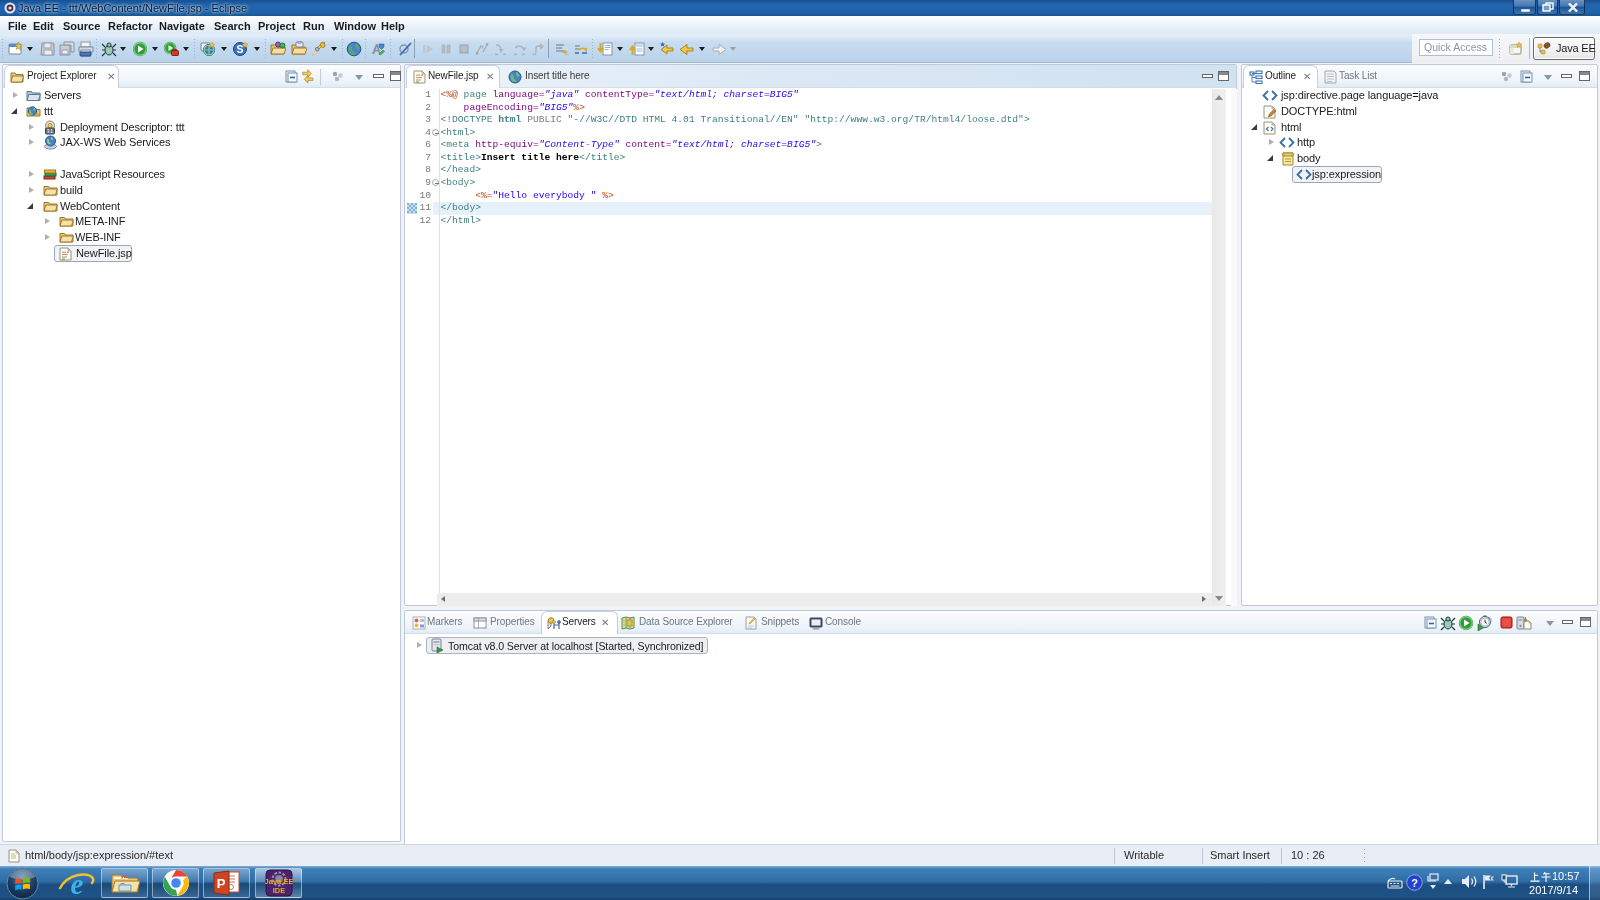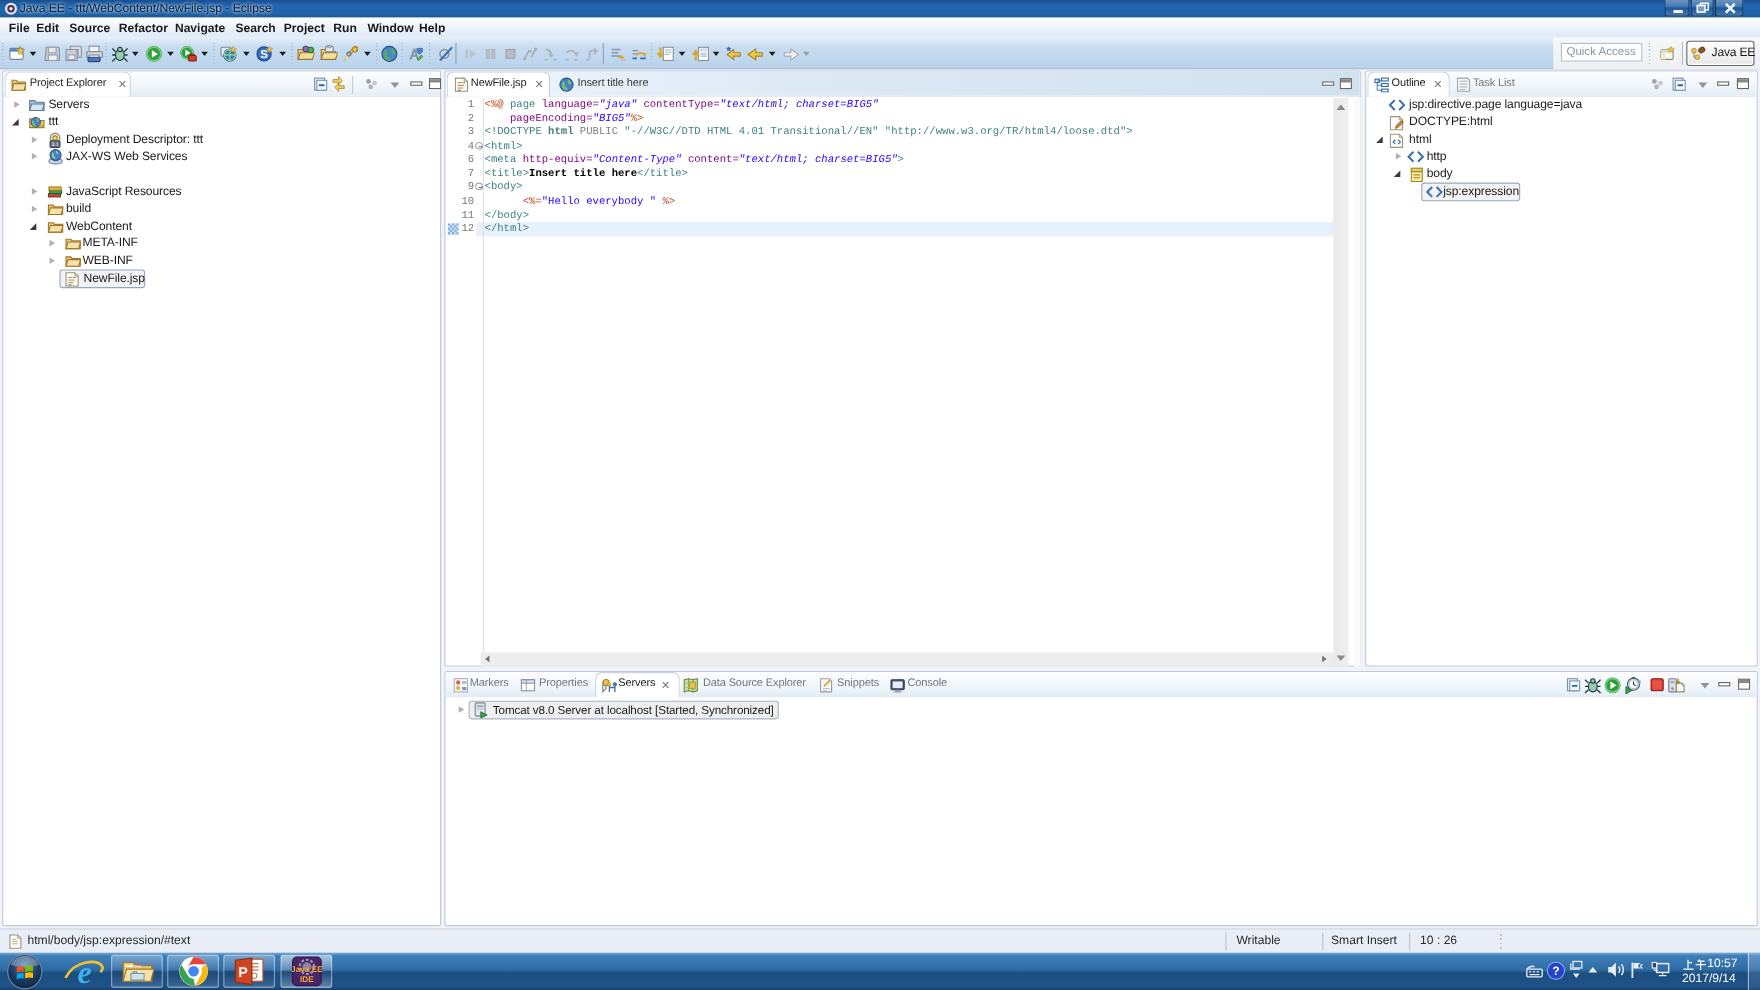--- a/index.html
+++ b/index.html
@@ -440,20 +440,21 @@
           <path d="M0 0 h2 v2 h-2z M4 0 h2 v2 h-2z M8 0 h2 v2 h-2z M2 2 h2 v2 h-2z M6 2 h2 v2 h-2z M0 4 h2 v2 h-2z M4 4 h2 v2 h-2z M8 4 h2 v2 h-2z M2 6 h2 v2 h-2z M6 6 h2 v2 h-2z M0 8 h2 v2 h-2z M4 8 h2 v2 h-2z M8 8 h2 v2 h-2z" fill="#7FAEE0"></path>
         </svg>
       <div style="position:absolute;left:33.5px;top:24px;width:1px;height:516px;background:#E0E0E0"></div>
       <div id="edcode" style="left:9px;top:24.2px;position:absolute">
 <div class="cl"><span class="num">1</span><span class="fold"></span><span class="jsp">&lt;%@</span> <span class="tag">page</span> <span class="attr">language=</span><span class="aval">"java"</span> <span class="attr">contentType=</span><span class="aval">"text/html; charset=BIG5"</span></div>
 <div class="cl"><span class="num">2</span><span class="fold"></span>    <span class="attr">pageEncoding=</span><span class="aval">"BIG5"</span><span class="jsp">%&gt;</span></div>
 <div class="cl"><span class="num">3</span><span class="fold"></span><span class="tag">&lt;!DOCTYPE <b class="tagb">html</b></span><span class="gray"> PUBLIC </span><span class="tag">"-//W3C//DTD HTML 4.01 Transitional//EN" "http://www.w3.org/TR/html4/loose.dtd"&gt;</span></div>
 <div class="cl"><span class="num">4</span><span class="fold"><i class="fm"></i></span><span class="tag">&lt;html&gt;</span></div>
 <div class="cl"><span class="num">6</span><span class="fold"></span><span class="tag">&lt;meta</span> <span class="attr">http-equiv=</span><span class="aval">"Content-Type"</span> <span class="attr">content=</span><span class="aval">"text/html; charset=BIG5"</span><span class="tag">&gt;</span></div>
 <div class="cl"><span class="num">7</span><span class="fold"></span><span class="tag">&lt;title&gt;</span><span class="bold">Insert title here</span><span class="tag">&lt;/title&gt;</span></div>
+<div class="cl"><span class="num">8</span><span class="fold"></span><span class="tag">&lt;/head&gt;</span></div>
 <div class="cl"><span class="num">9</span><span class="fold"><i class="fm"></i></span><span class="tag">&lt;body&gt;</span></div>
 <div class="cl"><span class="num">10</span><span class="fold"></span>      <span class="jsp">&lt;%=</span><span class="str">"Hello everybody "</span> <span class="jsp">%&gt;</span></div>
 <div class="cl"><span class="num">11</span><span class="fold"></span><span class="tag">&lt;/body&gt;</span></div>
 <div class="cl"><span class="num">12</span><span class="fold"></span><span class="tag">&lt;/html&gt;</span></div>
       </div>
 
       <div class="sbv" style="left:807px;top:24px;width:14px;height:517px;background:linear-gradient(90deg,#E9E9E9,#F0F0F0)"></div>
       <div style="position:absolute;left:826px;top:24px;width:6px;height:517px;background:#FAFAFA"></div>
       <div style="position:absolute;left:810px;top:30px;width:0;height:0;border-left:4px solid transparent;border-right:4px solid transparent;border-bottom:5px solid #8A8A8A"></div>
       <div style="position:absolute;left:810px;top:531px;width:0;height:0;border-left:4px solid transparent;border-right:4px solid transparent;border-top:5px solid #8A8A8A"></div>
@@ -534,21 +535,21 @@
       </div>
       <div class="trow" style="left:0;top:102px;width:357px">
         <div style="position:absolute;left:50px;top:-1px;width:90px;height:17px;background:#F2F3F5;border:1px solid #98A8BC;border-radius:3px"></div>
         <svg class="ticon" style="left:54px;top:2px" width="16" height="11" viewBox="0 0 16 11">
             <path d="M6 1 L1.5 5.5 L6 10 M10 1 L14.5 5.5 L10 10" fill="none" stroke="#3A6EA8" stroke-width="1.8"></path>
           </svg>
         <span class="lbl" style="left:70px">jsp:expression</span>
       </div>
     </div>
 
-    <div class="panel" id="bot" style="left:404px;top:610px;width:1194px;height:232px">
+    <div class="panel" id="bot" style="left:404px;top:610px;width:1194px;height:289px">
       <div class="ptabbar"></div>
       <div class="ptab-active" style="left:136px;width:77px"></div>
       <svg class="mini" style="left:7px;top:5px" width="14" height="14" viewBox="0 0 14 14">
           <rect x="1" y="1" width="12" height="12" fill="#fff" stroke="#A8AEB6"></rect>
           <circle cx="4.5" cy="4.5" r="2" fill="#E06050"></circle>
           <rect x="8" y="3" width="4" height="3" fill="#B8BEC8"></rect>
           <circle cx="4.5" cy="9.5" r="2" fill="#E8B848"></circle>
           <rect x="8" y="8.5" width="4" height="3" fill="#8898C8"></rect>
         </svg>
       <span class="ptab-label inactive" style="left:22px;top:5px">Markers</span>

